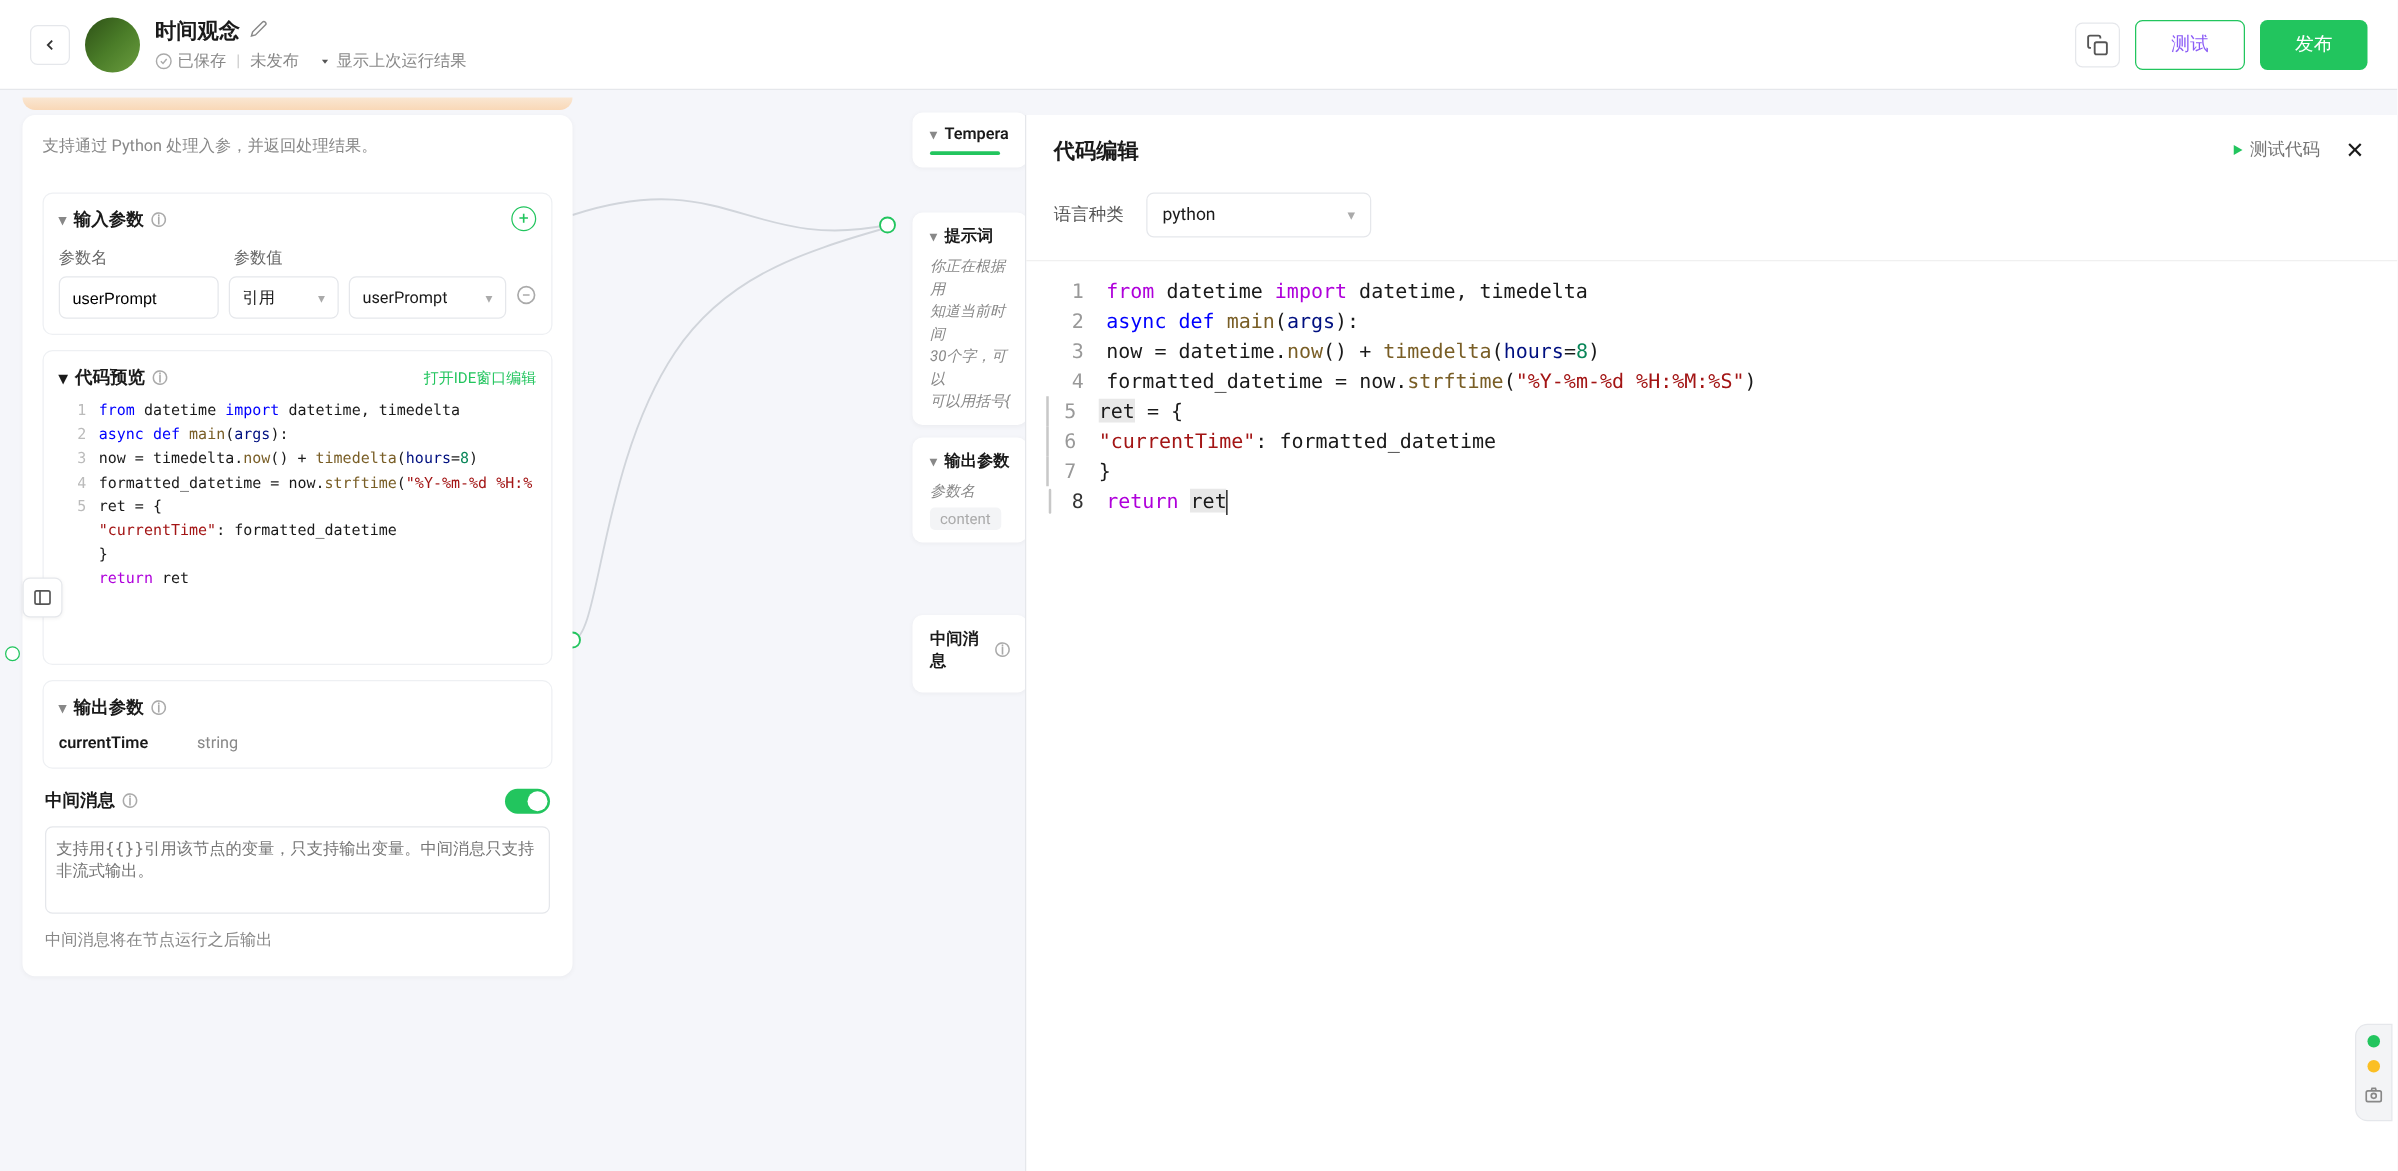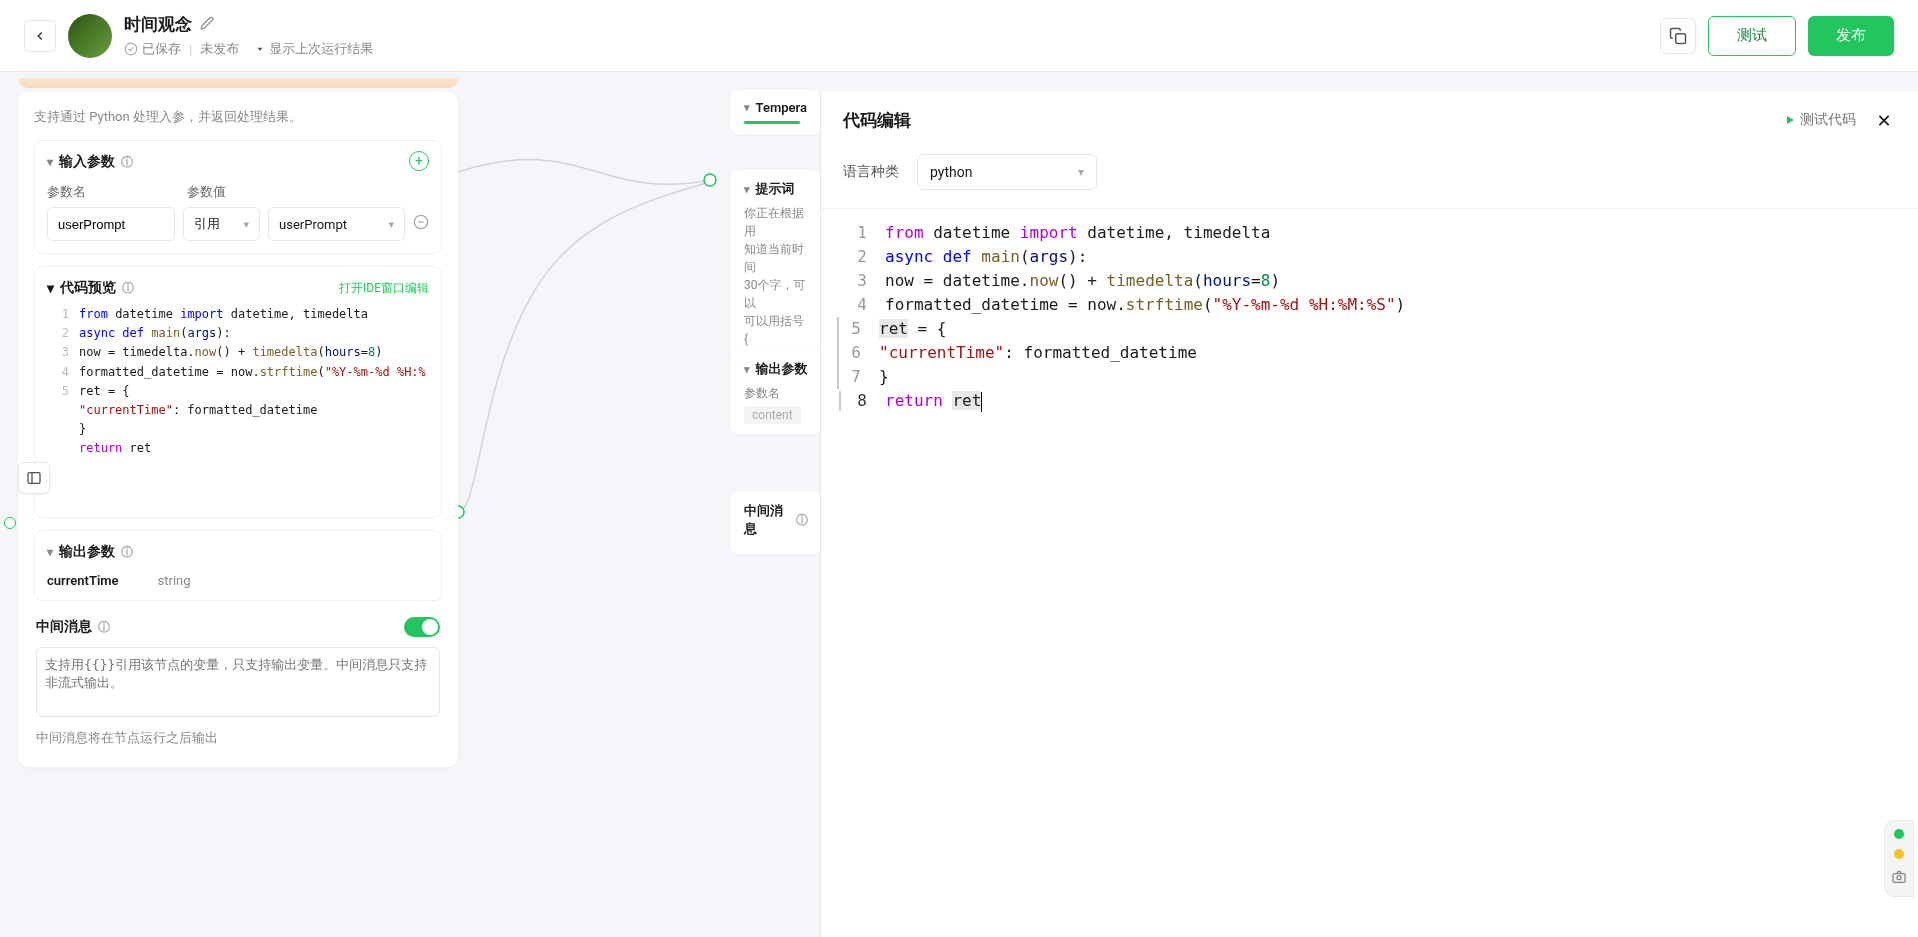--- a/index.html
+++ b/index.html
@@ -13,41 +13,41 @@
 .title-row { display: flex; align-items: center; gap: 8px; }
 .title { font-size: 17px; font-weight: 600; }
 .edit-icon { color: #888; cursor: pointer; }
 .status-row { display: flex; align-items: center; gap: 8px; margin-top: 4px; font-size: 13px; color: #888; }
 .status-row .saved { display: flex; align-items: center; gap: 4px; }
 .status-row .divider { color: #ccc; }
 .status-row .dropdown { display: flex; align-items: center; gap: 4px; cursor: pointer; }
 .header-actions { display: flex; align-items: center; gap: 12px; }
 .icon-btn { width: 36px; height: 36px; border: 1px solid #e5e7eb; border-radius: 6px; background: #fff; display: flex; align-items: center; justify-content: center; cursor: pointer; }
 .btn { height: 40px; padding: 0 28px; border-radius: 6px; font-size: 15px; cursor: pointer; border: none; }
-.btn-outline { background: #fff; border: 1px solid #22c55e; color: #15803d; }
+.btn-outline { background: #fff; border: 1px solid #22c55e; color: #8b5cf6; }
 .btn-primary { background: #22c55e; color: #fff; }
 
 
 .canvas { position: absolute; top: 72px; left: 0; right: 0; bottom: 0; overflow: hidden; }
 
 
 .node-panel { position: absolute; left: 18px; top: 20px; width: 440px; background: #fff; border-radius: 10px; padding: 16px; box-shadow: 0 1px 4px rgba(0,0,0,0.04); }
 .node-title { font-size: 15px; font-weight: 600; margin-bottom: 6px; }
-.node-desc { font-size: 13px; color: #888; margin-bottom: 14px; }
+.node-desc { font-size: 13px; color: #888; margin-bottom: 28px; }
 .section { border: 1px solid #eef0f3; border-radius: 8px; padding: 12px; margin-bottom: 12px; position: relative; }
 .section-header { display: flex; align-items: center; gap: 6px; font-size: 14px; font-weight: 600; margin-bottom: 12px; }
 .section-header .chev { color: #888; font-size: 12px; }
 .info-icon { color: #aaa; font-size: 12px; }
 .add-btn { position: absolute; right: 12px; top: 10px; color: #22c55e; width: 20px; height: 20px; border: 1px solid #22c55e; border-radius: 50%; display: flex; align-items: center; justify-content: center; font-size: 14px; cursor: pointer; }
 .param-labels { display: flex; font-size: 13px; color: #666; margin-bottom: 6px; }
 .param-labels > div:first-child { width: 140px; }
 .param-row { display: flex; gap: 8px; align-items: center; }
 .param-row input, .param-row .select { height: 34px; border: 1px solid #e5e7eb; border-radius: 6px; padding: 0 10px; font-size: 13px; background: #fff; }
 .param-row input:first-child { width: 128px; }
-.param-row .select { width: 77px; display: flex; align-items: center; justify-content: space-between; }
+.param-row .select { width: 88px; display: flex; align-items: center; justify-content: space-between; }
 .param-row .select2 { flex: 1; display: flex; align-items: center; justify-content: space-between; height: 34px; border: 1px solid #e5e7eb; border-radius: 6px; padding: 0 10px; font-size: 13px; }
 .del-btn { color: #aaa; cursor: pointer; }
 
 .preview-header { display: flex; justify-content: space-between; align-items: center; margin-bottom: 8px; }
 .preview-header .left { display: flex; align-items: center; gap: 6px; font-size: 14px; font-weight: 600; }
 .preview-header .right { font-size: 12px; color: #22c55e; cursor: pointer; }
 .code-preview { font-family: "Consolas","Monaco",monospace; font-size: 12px; line-height: 1.6; background: #fff; border-radius: 4px; min-height: 200px; }
 .code-preview .line { display: flex; }
 .code-preview .ln { width: 22px; text-align: right; color: #bbb; margin-right: 10px; flex-shrink: 0; user-select: none; }
 .kw { color: #0000ff; }
@@ -65,21 +65,21 @@
 .toggle-row .left { display: flex; align-items: center; gap: 6px; font-size: 14px; font-weight: 600; }
 .toggle { width: 36px; height: 20px; background: #22c55e; border-radius: 10px; position: relative; cursor: pointer; }
 .toggle::after { content: ''; position: absolute; right: 2px; top: 2px; width: 16px; height: 16px; background: #fff; border-radius: 50%; }
 .textarea { width: 100%; min-height: 70px; border: 1px solid #e5e7eb; border-radius: 6px; padding: 8px; font-size: 13px; color: #aaa; resize: none; margin-bottom: 8px; }
 .hint { font-size: 13px; color: #888; }
 
 
 .mid-node { position: absolute; left: 730px; background: #fff; border-radius: 8px; padding: 10px 14px; box-shadow: 0 1px 4px rgba(0,0,0,0.04); font-size: 13px; }
 .mid-node .hdr { display: flex; align-items: center; gap: 6px; font-weight: 600; margin-bottom: 6px; }
 .mid-node .chev { color: #888; font-size: 11px; }
-.mid-node .body { font-size: 12px; color: #888; line-height: 1.5; }
+.mid-node .body { font-size: 12px; color: #888; line-height: 1.5; font-style: italic; }
 .mid-node .pill { display: inline-block; background: #f3f4f6; border-radius: 4px; padding: 2px 8px; font-size: 12px; color: #aaa; margin-top: 4px; }
 
 
 .connector { position: absolute; left: 380px; top: 0px; width: 400px; height: 560px; pointer-events: none; }
 .connector path { stroke: #d1d5db; stroke-width: 1.5; fill: none; }
 .port { fill: #fff; stroke: #22c55e; stroke-width: 1.5; }
 
 
 .rail-collapse { position: absolute; left: 18px; top: 390px; width: 32px; height: 32px; border: 1px solid #e5e7eb; border-radius: 6px; background: #fff; display: flex; align-items: center; justify-content: center; cursor: pointer; box-shadow: 0 1px 3px rgba(0,0,0,0.05); z-index: 5; }
 .tiny-port { position: absolute; left: 4px; top: 445px; width: 12px; height: 12px; border: 1.5px solid #22c55e; background:#fff; border-radius: 50%; z-index:4; }

